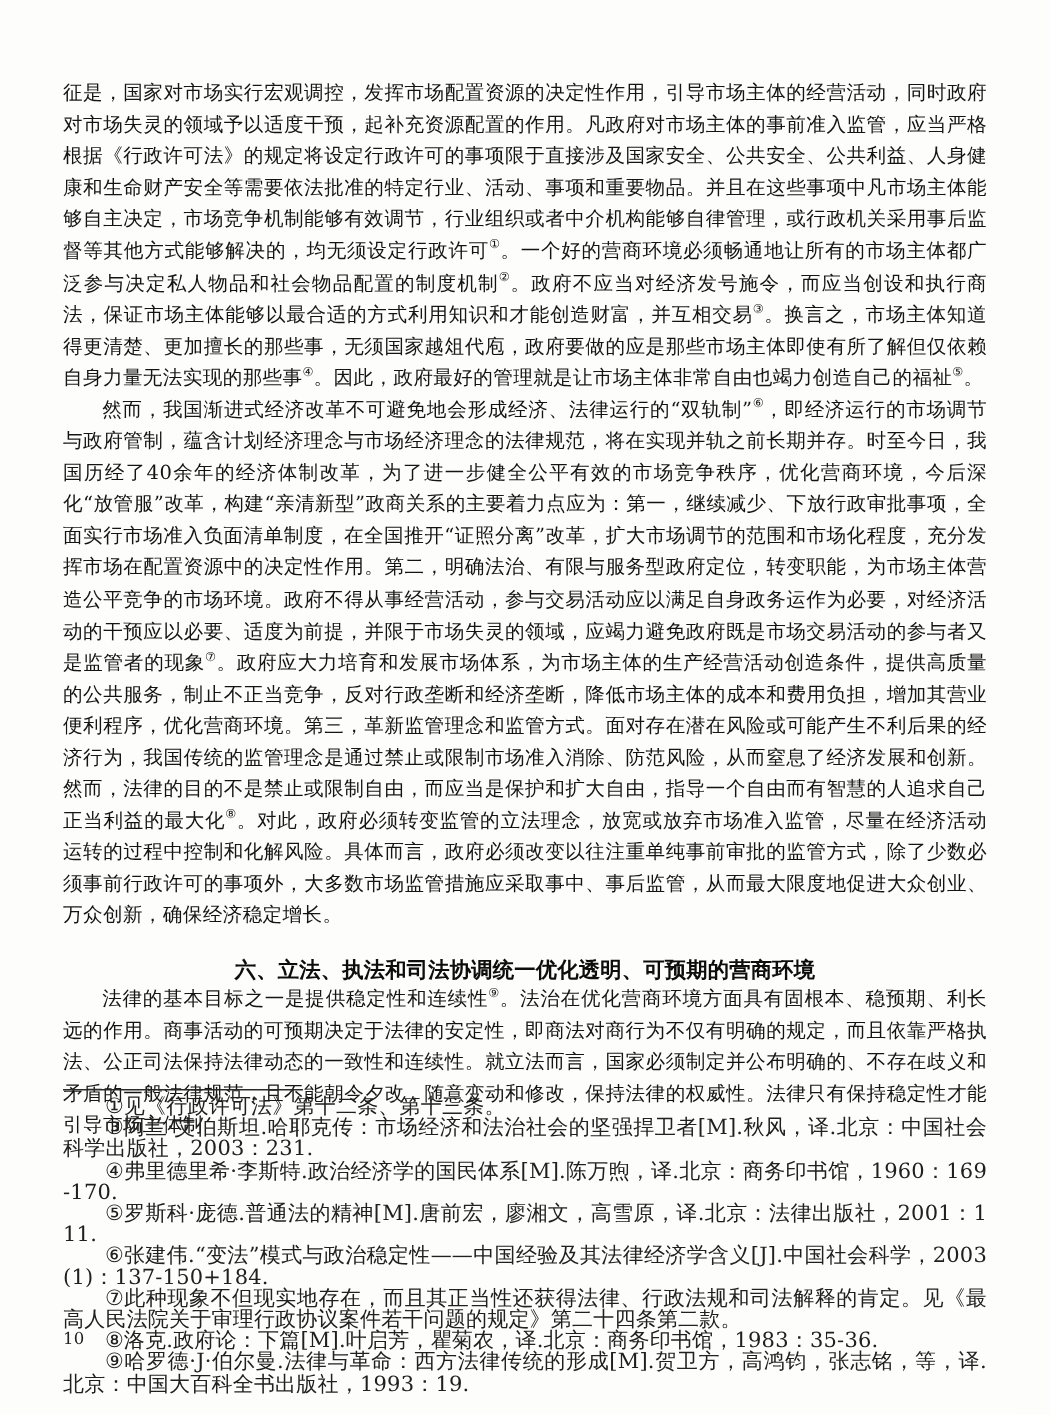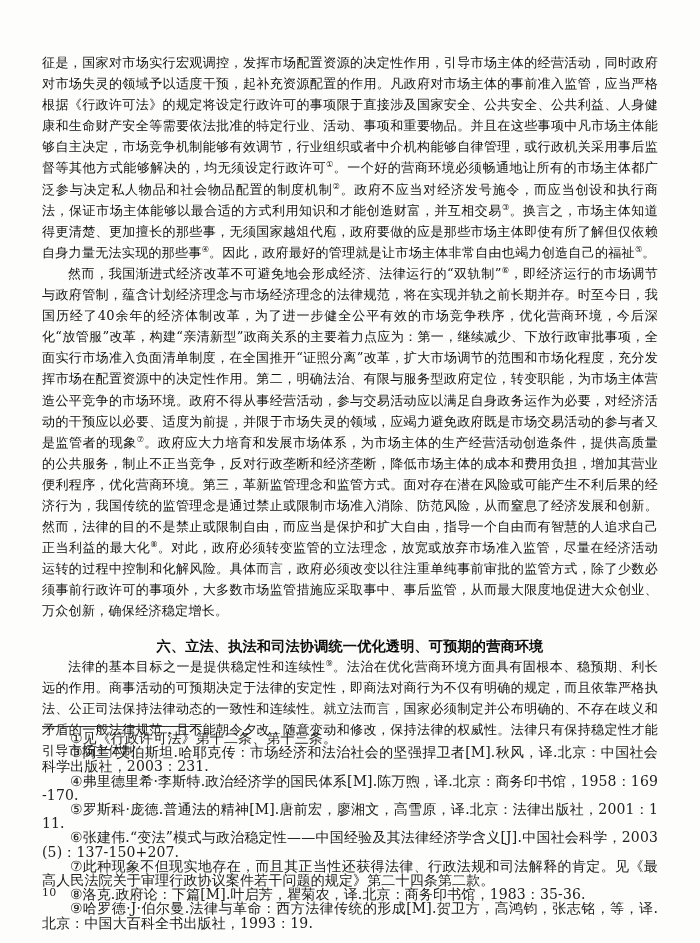--- a/index.html
+++ b/index.html
@@ -108,23 +108,23 @@
     <div id="body-paragraphs-after">
         <div class="para indent">法律的基本目标之一是提供稳定性和连续性<sup class="fn">⑨</sup>。法治在优化营商环境方面具有固根本、稳预期、利长远的作用。商事活动的可预期决定于法律的安定性，即商法对商行为不仅有明确的规定，而且依靠严格执法、公正司法保持法律动态的一致性和连续性。就立法而言，国家必须制定并公布明确的、不存在歧义和矛盾的一般法律规范，且不能朝令夕改，随意变动和修改，保持法律的权威性。法律只有保持稳定性才能引导市场主体制</div>
       </div>
   </div>
 
   <div class="footnote-block">
     <div class="fn-rule"></div>
     <div id="footnote-list">
         <div class="fn-item"><span class="fn-marker">①</span><span>见《行政许可法》第十二条、第十三条。</span></div>
         <div class="fn-item"><span class="fn-marker">③</span><span>阿兰·艾伯斯坦.哈耶克传：市场经济和法治社会的坚强捍卫者[M].秋风，译.北京：中国社会科学出版社，2003：231.</span></div>
-        <div class="fn-item"><span class="fn-marker">④</span><span>弗里德里希·李斯特.政治经济学的国民体系[M].陈万煦，译.北京：商务印书馆，1958：169-170.</span></div>
+        <div class="fn-item"><span class="fn-marker">④</span><span>弗里德里希·李斯特.政治经济学的国民体系[M].陈万煦，译.北京：商务印书馆，1960：169-170.</span></div>
         <div class="fn-item"><span class="fn-marker">⑤</span><span>罗斯科·庞德.普通法的精神[M].唐前宏，廖湘文，高雪原，译.北京：法律出版社，2001：111.</span></div>
-        <div class="fn-item"><span class="fn-marker">⑥</span><span>张建伟.“变法”模式与政治稳定性——中国经验及其法律经济学含义[J].中国社会科学，2003(5)：137-150+207.</span></div>
+        <div class="fn-item"><span class="fn-marker">⑥</span><span>张建伟.“变法”模式与政治稳定性——中国经验及其法律经济学含义[J].中国社会科学，2003(1)：137-150+184.</span></div>
         <div class="fn-item"><span class="fn-marker">⑦</span><span>此种现象不但现实地存在，而且其正当性还获得法律、行政法规和司法解释的肯定。见《最高人民法院关于审理行政协议案件若干问题的规定》第二十四条第二款。</span></div>
         <div class="fn-item"><span class="fn-marker">⑧</span><span>洛克.政府论：下篇[M].叶启芳，瞿菊农，译.北京：商务印书馆，1983：35-36.</span></div>
         <div class="fn-item"><span class="fn-marker">⑨</span><span>哈罗德·J·伯尔曼.法律与革命：西方法律传统的形成[M].贺卫方，高鸿钧，张志铭，等，译.北京：中国大百科全书出版社，1993：19.</span></div>
       </div>
   </div>
 
   <div class="page-number">10</div>
 
 </div>
 

